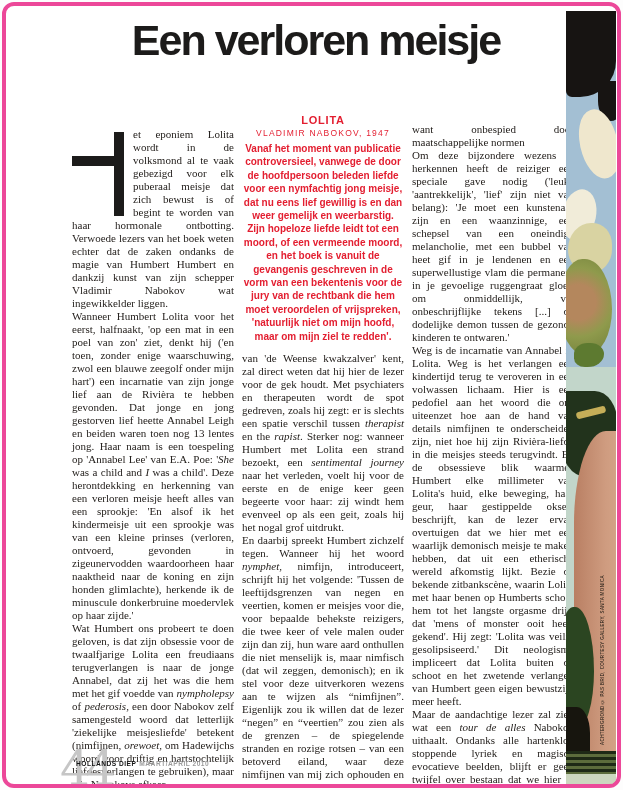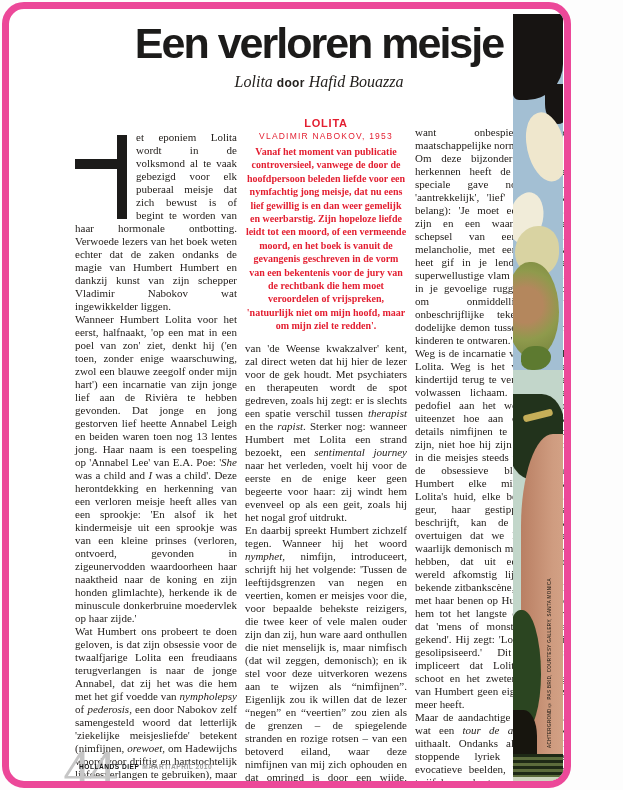--- a/index.html
+++ b/index.html
@@ -2,22 +2,22 @@
 <html lang="nl" style="--accent-red: #e31e30;"><head>
 <meta charset="utf-8">
 <style>
   html,body{margin:0;padding:0;}
   body{
     width:623px;height:790px;position:relative;background:#fdfdfd;
     font-family:"Liberation Serif", serif;color:#26221f;
     overflow:hidden;
   }
   .page{
-    position:absolute;left:2px;top:2px;width:569px;height:786px;
-    box-sizing:border-box;border:7px solid #ec4899;border-radius:22px;
+    position:absolute;left:2px;top:2px;width:619px;height:786px;
+    box-sizing:border-box;border:4px solid #ec4899;border-radius:12px;
     background:#fff;overflow:hidden;
   }
   
   .title{
     position:absolute;left:40px;top:10px;width:540px;margin:0;
     text-align:center;font-family:"Liberation Sans", sans-serif;
     font-weight:bold;font-size:43px;letter-spacing:-2px;color:#1c1b1a;
   }
   .subtitle{
     position:absolute;left:40px;top:64px;width:540px;text-align:center;
@@ -52,21 +52,21 @@
     position:absolute;left:0;right:0;top:24px;height:10px;background:#1c1b1a;
   }
   .sr{position:absolute;width:1px;height:1px;overflow:hidden;opacity:0;}
   
   .infobox{
     text-align:center;font-family:"Liberation Sans", sans-serif;
     color:var(--accent-red,#e31e30);margin-bottom:9px;
   }
   .ib-title{font-size:11px;font-weight:bold;letter-spacing:.8px;}
   .ib-byline{font-size:8.5px;letter-spacing:1.2px;margin:2px 0 4px;}
-  .ib-summary{font-size:10px;font-weight:bold;line-height:13.4px;font-family:Liberation Serif, serif;}
+  .ib-summary{font-size:10px;font-weight:bold;line-height:13.4px;}
   
   .page-number{
     position:absolute;left:18px;top:738px;
     font-family:"DejaVu Serif", serif;font-size:48px;line-height:1;
     color:#c6c6c6;letter-spacing:-5px;margin-left:36px;
   }
   .footer-line{
     position:absolute;left:70px;top:754px;
     font-family:"Liberation Sans", sans-serif;font-size:6.6px;
     letter-spacing:.5px;white-space:nowrap;
@@ -105,45 +105,40 @@
     letter-spacing:.4px;color:#15140f;white-space:nowrap;
   }
 </style>
 </head>
 <body>
 
 <div class="page">
 
   <h1 class="title">Een verloren meisje</h1>
 
-  <div class="subtitle">
-    <span class="work">Lolita</span>
-    <span class="door">door</span>
-    <span class="author">Hafid Bouazza</span>
-  </div>
 
   <div class="columns">
 
     <div class="col col-left">
       <div class="dropcap">
         <span class="dc-stem"></span>
         <span class="dc-bar"></span>
         <span class="sr">H</span>
       </div>
       <div class="coltext">
           <p>et eponiem Lolita wordt in de volksmond al te vaak gebezigd voor elk puberaal meisje dat zich bewust is of begint te worden van haar hormonale ontbotting. Verwoede lezers van het boek weten echter dat de zaken ondanks de magie van Humbert Humbert en dankzij kunst van zijn schepper Vladimir Nabokov wat ingewikkelder liggen.</p>
           <p>Wanneer Humbert Lolita voor het eerst, halfnaakt, 'op een mat in een poel van zon' ziet, denkt hij ('en toen, zonder enige waarschuwing, zwol een blauwe zeegolf onder mijn hart') een incarnatie van zijn jonge lief aan de Rivièra te hebben gevonden. Dat jonge en jong gestorven lief heette Annabel Leigh en beiden waren toen nog 13 lentes jong. Haar naam is een toespeling op 'Annabel Lee' van E.A. Poe: '<i>She</i> was a child and <i>I</i> was a child'. Deze herontdekking en herkenning van een verloren meisje heeft alles van een sprookje: 'En alsof ik het kindermeisje uit een sprookje was van een kleine prinses (verloren, ontvoerd, gevonden in zigeunervodden waardoorheen haar naaktheid naar de koning en zijn honden glimlachte), herkende ik de minuscule donkerbruine moedervlek op haar zijde.'</p>
           <p>Wat Humbert ons probeert te doen geloven, is dat zijn obsessie voor de twaalfjarige Lolita een freudiaans terugverlangen is naar de jonge Annabel, dat zij het was die hem met het gif voedde van <i>nympholepsy</i> of <i>pederosis</i>, een door Nabokov zelf samengesteld woord dat letterlijk 'ziekelijke meisjesliefde' betekent (nimfijnen, <i>orewoet</i>, om Hadewijchs woord voor driftig en hartstochtelijk liefdesverlangen te gebruiken), maar wie Nabokovs afkeer</p>
         </div>
     </div>
 
     <div class="col col-middle">
       <div class="infobox">
         <div class="ib-title">LOLITA</div>
-        <div class="ib-byline">VLADIMIR NABOKOV, 1953</div>
+        <div class="ib-byline">VLADIMIR NABOKOV, 1947</div>
         <div class="ib-summary">Vanaf het moment van publicatie controversieel, vanwege de door de hoofdpersoon beleden liefde voor een nymfachtig jong meisje, dat nu eens lief gewillig is en dan weer gemelijk en weerbarstig. Zijn hopeloze liefde leidt tot een moord, of een vermeende moord, en het boek is vanuit de gevangenis geschreven in de vorm van een bekentenis voor de jury van de rechtbank die hem moet veroordelen of vrijspreken, 'natuurlijk niet om mijn hoofd, maar om mijn ziel te redden'.</div>
       </div>
       <div class="coltext">
           <p>van 'de Weense kwakzalver' kent, zal direct weten dat hij hier de lezer voor de gek houdt. Met psychiaters en therapeuten wordt de spot gedreven, zoals hij zegt: er is slechts een spatie verschil tussen <i>therapist</i> en the <i>rapist</i>. Sterker nog: wanneer Humbert met Lolita een strand bezoekt, een <i>sentimental journey</i> naar het verleden, voelt hij voor de eerste en de enige keer geen begeerte voor haar: zij windt hem evenveel op als een geit, zoals hij het nogal grof uitdrukt.</p>
           <p>En daarbij spreekt Humbert zichzelf tegen. Wanneer hij het woord <i>nymphet</i>, nimfijn, introduceert, schrijft hij het volgende: 'Tussen de leeftijdsgrenzen van negen en veertien, komen er meisjes voor die, voor bepaalde behekste reizigers, die twee keer of vele malen ouder zijn dan zij, hun ware aard onthullen die niet menselijk is, maar nimfisch (dat wil zeggen, demonisch); en ik stel voor deze uitverkoren wezens aan te wijzen als “nimfijnen”. Eigenlijk zou ik willen dat de lezer “negen” en “veertien” zou zien als de grenzen – de spiegelende stranden en rozige rotsen – van een betoverd eiland, waar deze nimfijnen van mij zich ophouden en dat omringd is door een wijde, mistige zee.' Een eiland,</p>
         </div>
     </div>
 
     <div class="col col-right">
       <div class="coltext">

